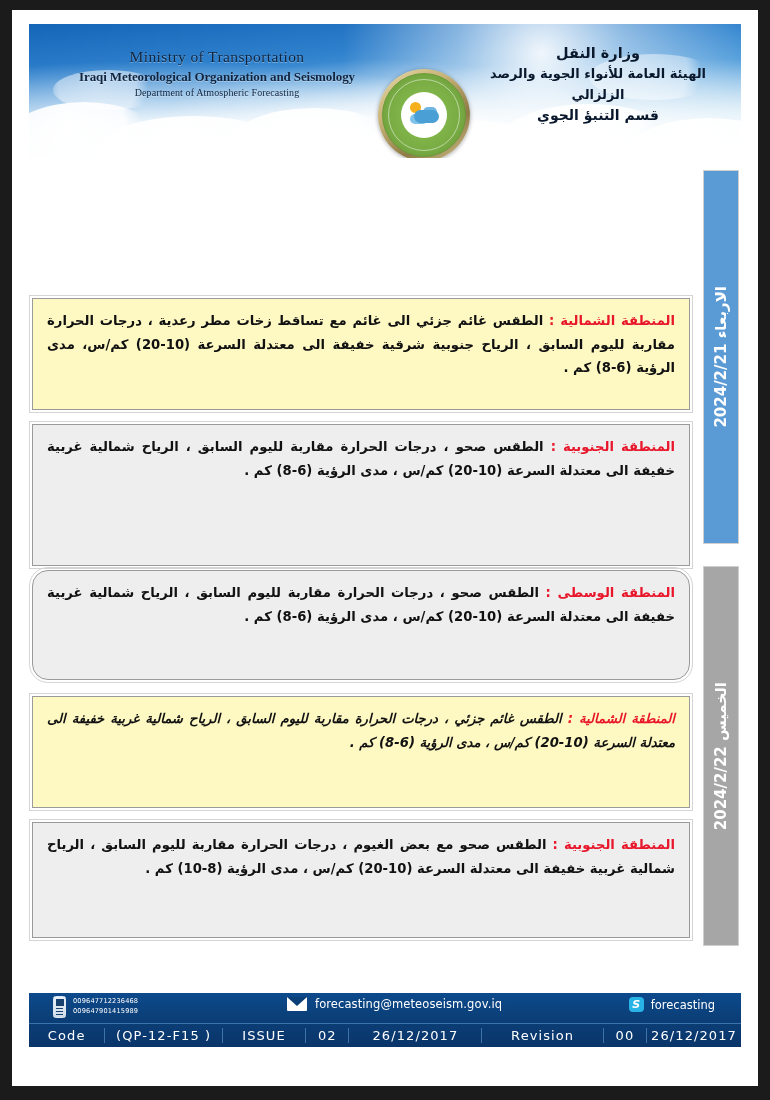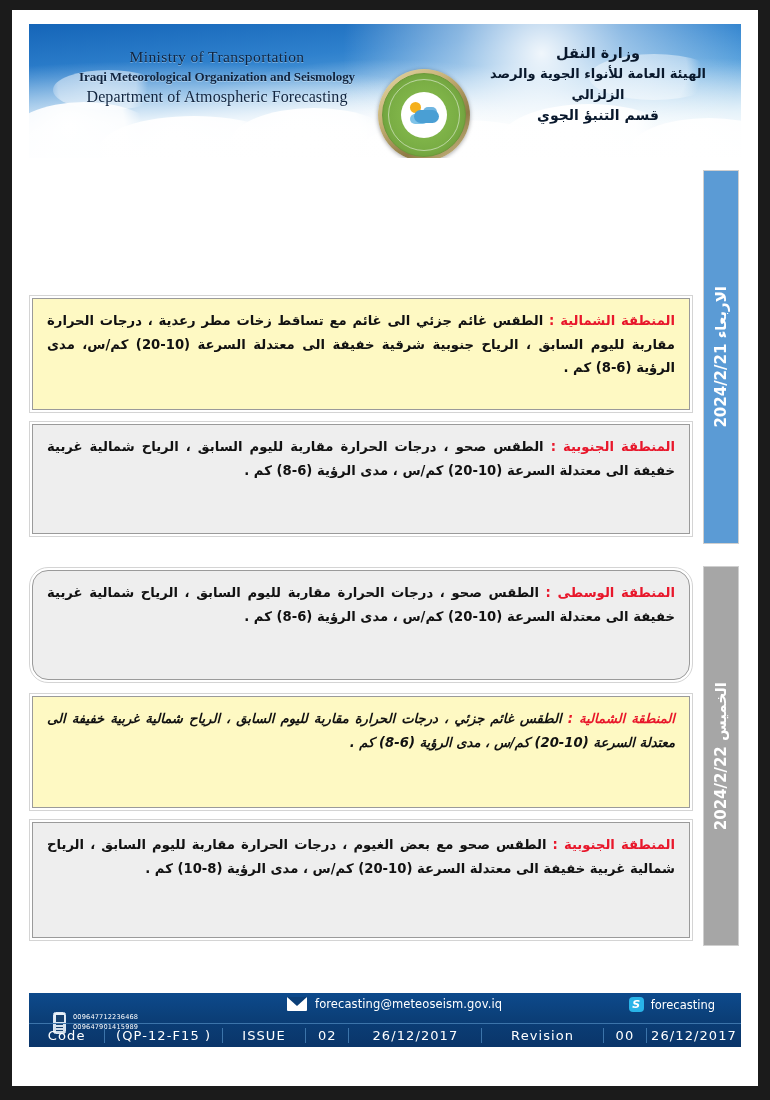--- a/index.html
+++ b/index.html
@@ -47,21 +47,21 @@
     width: 320px;
     text-align: center;
     color: #10243f;
     font-family: "Liberation Serif", "DejaVu Serif", serif;
     line-height: 1.42;
     direction: ltr;
     text-shadow: 0 1px 0 rgba(255,255,255,0.35);
   }
   .banner-en .l1 { font-size: 15.5px; letter-spacing: .4px; }
   .banner-en .l2 { font-size: 13px; letter-spacing: -.1px; font-weight: 600; }
-  .banner-en .l3 { font-size: 16px; letter-spacing: .1px; }
+  .banner-en .l3 { font-size: 10px; letter-spacing: .1px; }
 
   .banner-ar {
     position: absolute;
     right: 18px; top: 18px;
     width: 250px;
     text-align: center;
     color: #09182c;
     direction: rtl;
     line-height: 1.55;
     font-weight: bold;
@@ -162,21 +162,21 @@
     color: #ffffff;
     overflow: hidden;
   }
   .foot-top {
     position: relative;
     height: 30px;
     direction: ltr;
   }
   .phone-wrap {
     position: absolute; left: 24px; top: 3px;
-    display: flex; align-items: center; gap: 7px; margin-top: 16px;
+    display: flex; align-items: center; gap: 7px;
   }
   .phone-ico {
     width: 13px; height: 22px;
     border: 1.4px solid #dbe7f3;
     border-radius: 2.5px;
     background: linear-gradient(180deg,#e9f1f8 0%,#cddbe9 100%);
     position: relative;
   }
   .phone-ico::before {
     content:"";
@@ -297,21 +297,21 @@
 
     <div class="daystrip strip-blue" style="left:691px; top:160px; height:374px;">
       <span>الاربعاء 2024/2/21</span>
     </div>
 
 
     <div class="box box-blue" style="left:20px; top:288px; width:658px; height:112px;">
       <span class="region">المنطقة الشمالية</span><span class="region"> : </span><span>الطقس غائم جزئي الى غائم مع تساقط زخات مطر رعدية ، درجات الحرارة مقاربة لليوم السابق ، الرياح جنوبية شرقية  خفيفة الى معتدلة السرعة (10-20) كم/س، مدى الرؤية (6-8) كم .</span>
     </div>
 
-    <div class="box box-grey" style="left:20px; top:414px; width:658px; height:110px;">
+    <div class="box box-grey" style="left:20px; top:414px; width:658px; height:142px;">
       <span class="region">المنطقة الجنوبية</span><span class="region"> : </span><span>الطقس صحو ، درجات الحرارة مقاربة لليوم السابق ، الرياح شمالية غربية خفيفة  الى معتدلة السرعة (10-20) كم/س ، مدى الرؤية (6-8) كم .</span>
     </div>
 
     <div class="daystrip strip-grey" style="left:691px; top:556px; height:380px;">
       <span>الخميس 2024/2/22</span>
     </div>
 
     <div class="box box-grey" style="left:20px; top:560px; width:658px; height:110px;border-radius:16px;">
       <span class="region">المنطقة الوسطى</span><span class="region"> : </span><span>الطقس صحو ، درجات الحرارة  مقاربة لليوم السابق ، الرياح شمالية غربية خفيفة الى معتدلة السرعة (10-20) كم/س ، مدى الرؤية (6-8) كم .</span>
     </div>

